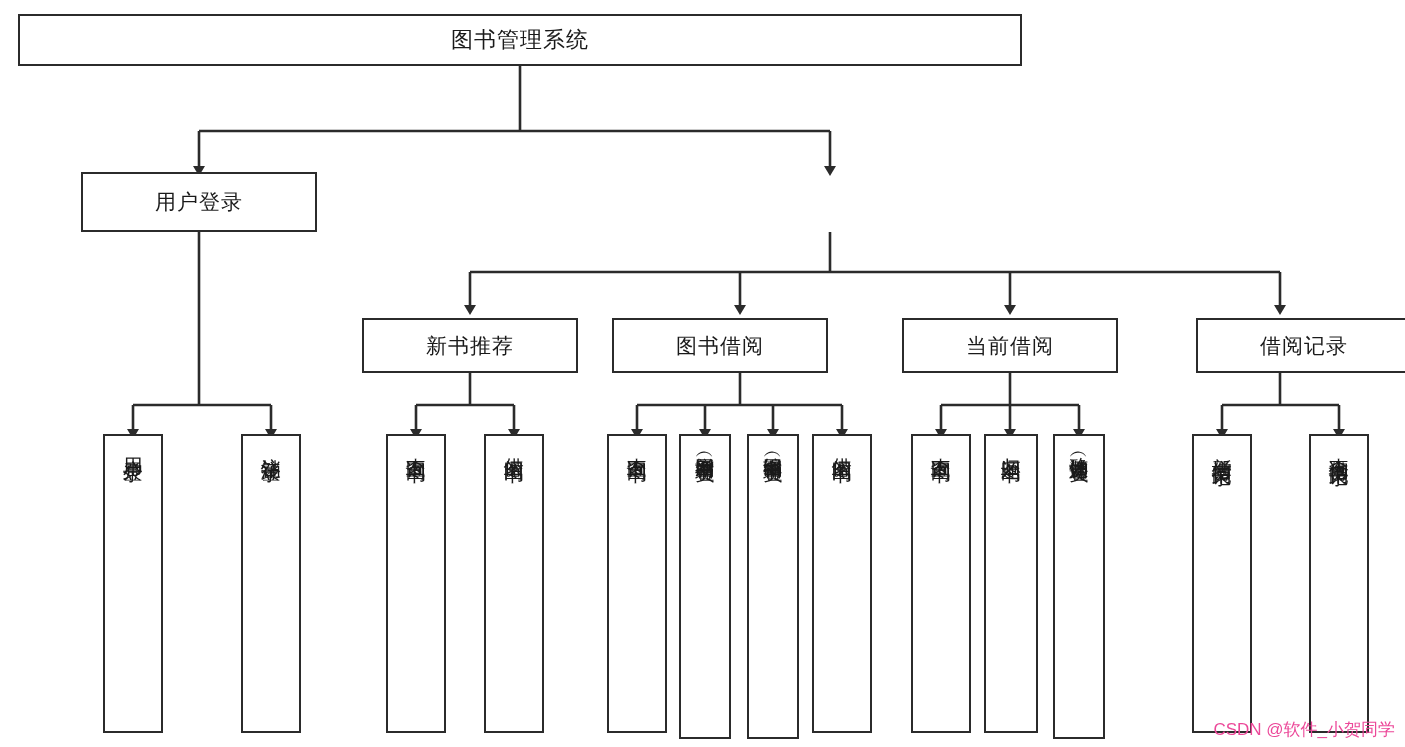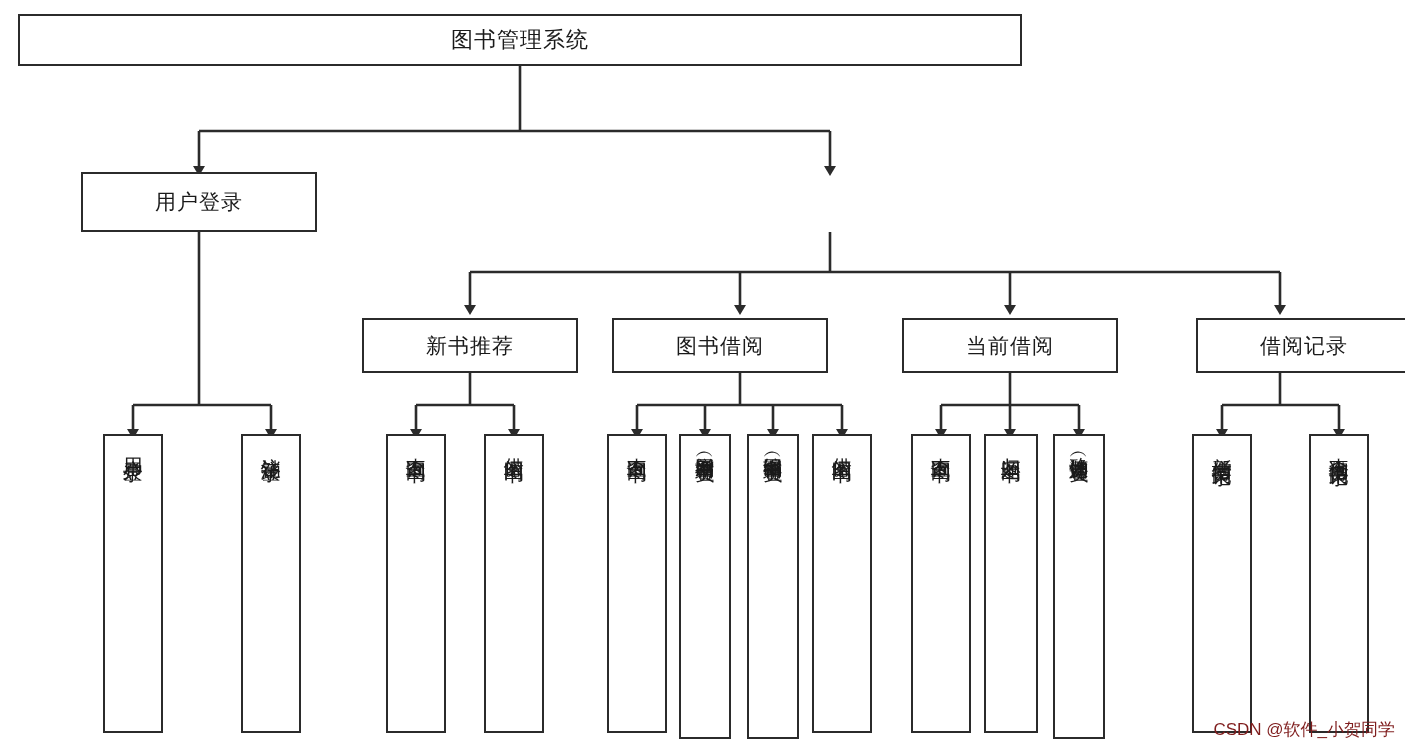--- a/index.html
+++ b/index.html
@@ -66,21 +66,21 @@
   }
   .node.vert.tight .label {
     font-size: 19px;
     letter-spacing: 1px;
   }
   .watermark {
     position: absolute;
     right: 10px;
     bottom: 6px;
     font-size: 17px;
-    color: #7f1d1d;
+    color: #ec4899;
     white-space: nowrap;
     user-select: none;
   }
 </style>
 </head>
 <body>
 
 <div id="canvas">
 
   <svg id="wires" viewBox="0 0 1405 747" xmlns="http://www.w3.org/2000/svg">

